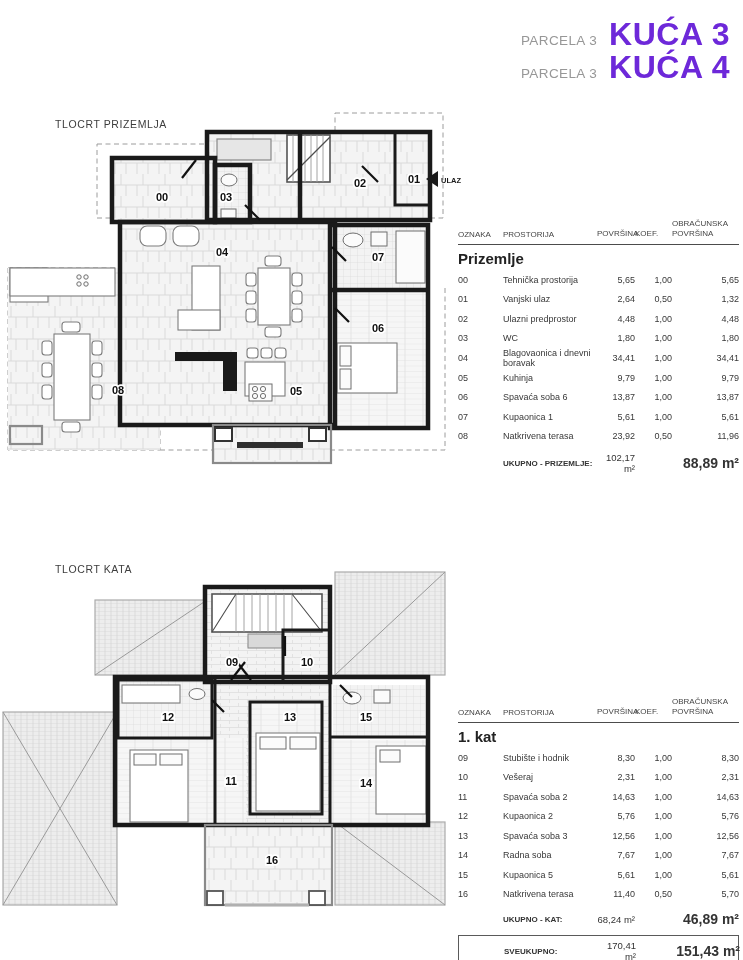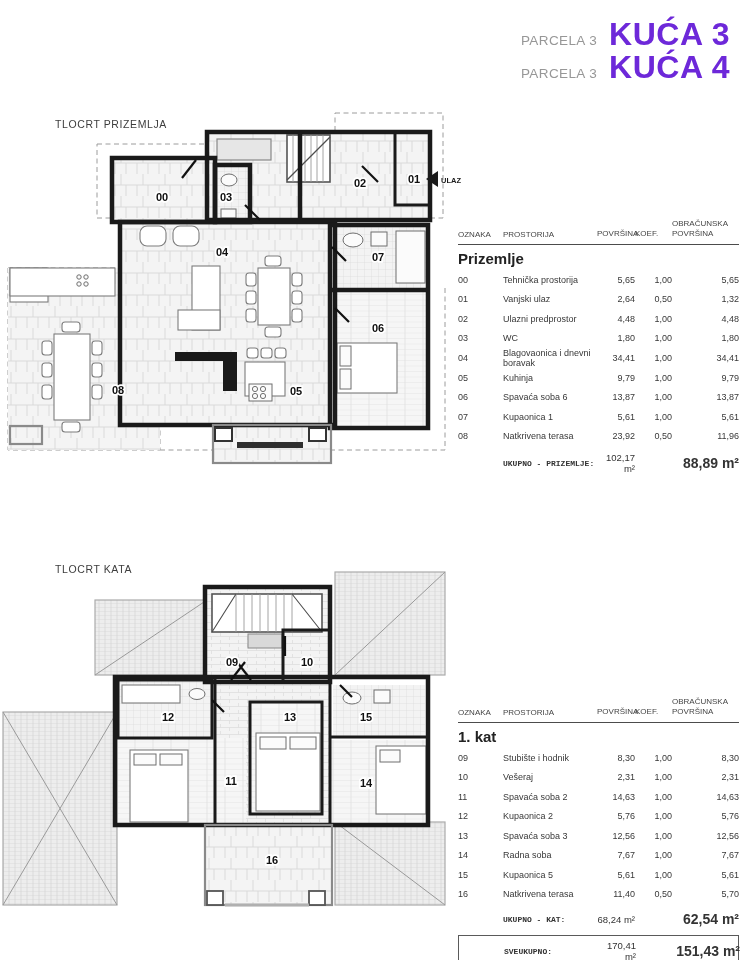--- a/index.html
+++ b/index.html
@@ -31,21 +31,21 @@
   #tbl1{top:219px;} #tbl2{top:697px;}
   .t-head{display:grid;grid-template-columns:45px 94px 38px 37px 67px;align-items:end;
           font-size:8px;color:#454545;border-bottom:1.5px solid #4c4c4c;padding-bottom:5px;}
   .t-head .c3,.t-head .c4,.t-head .c5{text-align:left;line-height:1.25;}
   .t-sec{font-size:15px;font-weight:bold;color:#222;padding:5px 0 3px;}
   .t-row{display:grid;grid-template-columns:45px 94px 38px 37px 67px;align-items:center;
          min-height:19.5px;font-size:9px;color:#383838;}
   .t-row .c3,.t-row .c4,.t-row .c5{text-align:right;}
   .t-total{display:grid;grid-template-columns:45px 94px 38px 37px 67px;align-items:center;
            margin-top:6px;min-height:18px;}
-  .t-total .lab{grid-column:2;font-size:8px;font-weight:bold;white-space:nowrap;font-family:Liberation Mono, monospace;}
+  .t-total .lab{grid-column:2;font-size:8px;font-weight:bold;white-space:nowrap;}
   .t-total .c3{text-align:right;font-size:9.5px;font-weight:normal;}
   .t-total .c5{grid-column:5;text-align:right;font-size:14px;font-weight:bold;}
   .t-grand{border:1px solid #5a5a5a;margin-top:7px;padding:4px 0;}
 </style>
 </head>
 <body>
 
 <div class="page">
 
   <div class="brand">
@@ -467,21 +467,21 @@
           <span class="c1">16</span>
           <span class="c2">Natkrivena terasa</span>
           <span class="c3">11,40</span>
           <span class="c4">0,50</span>
           <span class="c5">5,70</span>
         </div>
       </div>
     <div class="t-total">
       <span class="lab">UKUPNO - KAT:</span>
       <span class="c3">68,24 m²</span>
-      <span class="c5">62,54 m²</span>
+      <span class="c5">46,89 m²</span>
     </div>
     <div class="t-total t-grand">
       <span class="lab">SVEUKUPNO:</span>
       <span class="c3">170,41 m²</span>
       <span class="c5">151,43 m²</span>
     </div>
   </div>
 
 </div>
 

